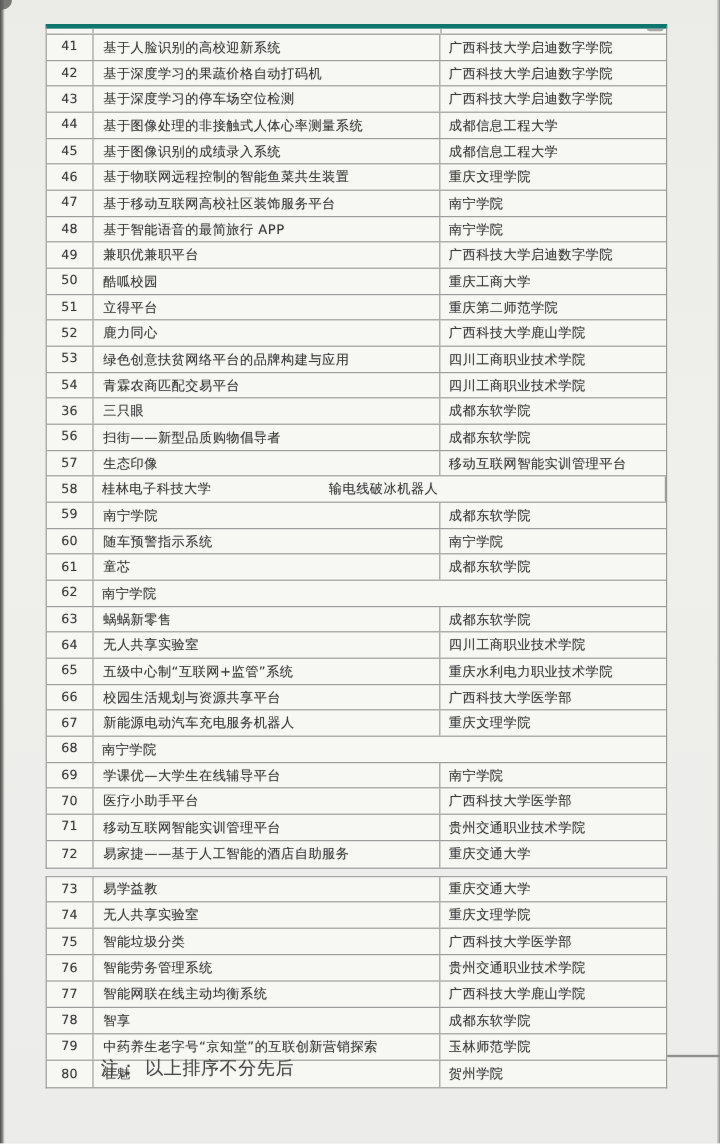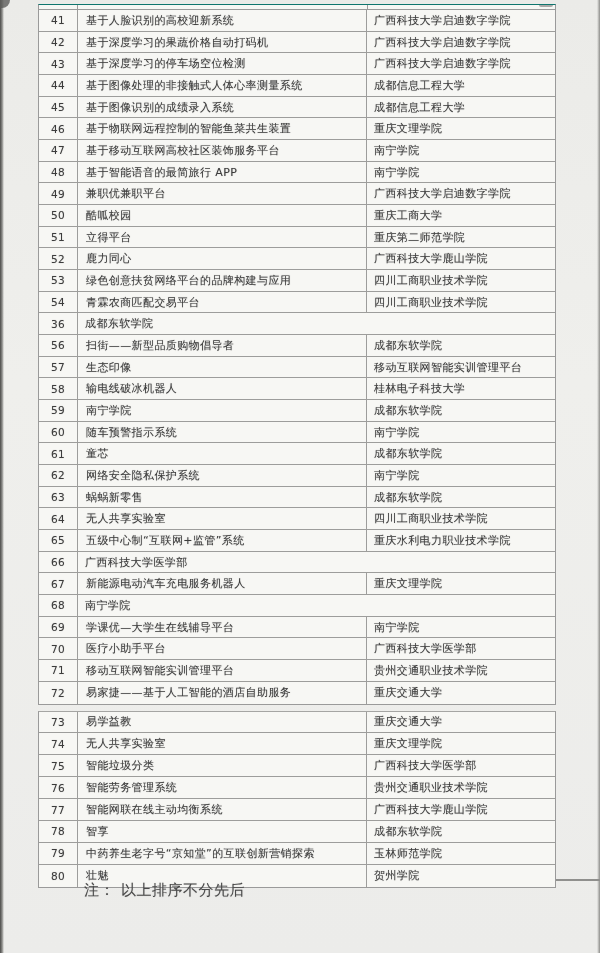--- a/index.html
+++ b/index.html
@@ -14,21 +14,21 @@
     background:linear-gradient(90deg,#4a4a48 0%, #8f8f8c 55%, rgba(180,180,178,0) 100%);}
   .edge-right{position:absolute;right:0;top:0;width:3px;height:953px;
     background:linear-gradient(270deg,#8d8d8a 0%, rgba(180,180,178,0) 100%);}
   .corner-smudge{position:absolute;left:0;top:0;width:10px;height:8px;background:#5c5c5a;
     border-bottom-right-radius:8px;opacity:.8;}
   .smear-line{position:absolute;left:300px;top:879px;width:300px;height:2px;
     background:linear-gradient(90deg,rgba(140,140,140,0) 0%, #9a9a98 30%, #8e8e8c 100%);}
 
   .table-wrap{position:absolute;left:38px;top:0;width:518px;}
   .tsection{border:1px solid #9a9a9a;border-top:none;background:#f7f7f4;box-sizing:border-box;}
-  .tsection.first{border-top:1px solid #0f766e;margin-top:4px;text-align:center;}
+  .tsection.first{border-top:4px solid #0f766e;margin-top:20px;text-align:center;}
   .tsection.second{margin-top:6px;border-top:1px solid #a5a5a3;}
   .partial-row{height:4px;overflow:hidden;border-bottom:1px solid #9a9a9a;background:#f7f7f4;position:relative;}
   .partial-row .pr-mark{position:absolute;right:2px;top:-7px;width:14px;height:9px;background:#6a6a68;opacity:.55;border-radius:2px;}
   .partial-row .pr-v1{position:absolute;left:38px;top:0;width:1px;height:4px;background:#9a9a9a;}
   .partial-row .pr-v2{position:absolute;left:328px;top:0;width:1px;height:4px;background:#9a9a9a;}
 
   .trow{display:flex;align-items:center;box-sizing:border-box;border-bottom:1px solid #9d9d9b;}
   .tsection .trow:last-child{border-bottom:none;}
   .s1 .trow{height:21.68px;}
   .s2 .trow{height:21.9px;}
@@ -139,39 +139,40 @@
   </div>
 
   <div class="trow">
     <div class="cell c-no">54</div>
     <div class="cell c-title">青霖农商匹配交易平台</div>
     <div class="cell c-org">四川工商职业技术学院</div>
   </div>
 
   <div class="trow">
     <div class="cell c-no">36</div>
+    <div class="cell c-title">三只眼</div>
     <div class="cell c-org">成都东软学院</div>
   </div>
 
   <div class="trow">
     <div class="cell c-no">56</div>
     <div class="cell c-title">扫街——新型品质购物倡导者</div>
     <div class="cell c-org">成都东软学院</div>
   </div>
 
   <div class="trow">
     <div class="cell c-no">57</div>
     <div class="cell c-title">生态印像</div>
     <div class="cell c-org">移动互联网智能实训管理平台</div>
   </div>
 
   <div class="trow">
     <div class="cell c-no">58</div>
+    <div class="cell c-org">桂林电子科技大学</div>
     <div class="cell c-title">输电线破冰机器人</div>
-    <div class="cell c-org">桂林电子科技大学</div>
   </div>
 
   <div class="trow">
     <div class="cell c-no">59</div>
     <div class="cell c-title">南宁学院</div>
     <div class="cell c-org">成都东软学院</div>
   </div>
 
   <div class="trow">
     <div class="cell c-no">60</div>
@@ -180,21 +181,20 @@
   </div>
 
   <div class="trow">
     <div class="cell c-no">61</div>
     <div class="cell c-title">童芯</div>
     <div class="cell c-org">成都东软学院</div>
   </div>
 
   <div class="trow">
     <div class="cell c-no">62</div>
-    <div class="cell c-title">网络安全隐私保护系统</div>
     <div class="cell c-org">南宁学院</div>
   </div>
 
   <div class="trow">
     <div class="cell c-no">63</div>
     <div class="cell c-title">蜗蜗新零售</div>
     <div class="cell c-org">成都东软学院</div>
   </div>
 
   <div class="trow">
@@ -204,20 +204,21 @@
   </div>
 
   <div class="trow">
     <div class="cell c-no">65</div>
     <div class="cell c-title">五级中心制“互联网+监管”系统</div>
     <div class="cell c-org">重庆水利电力职业技术学院</div>
   </div>
 
   <div class="trow">
     <div class="cell c-no">66</div>
+    <div class="cell c-title">校园生活规划与资源共享平台</div>
     <div class="cell c-org">广西科技大学医学部</div>
   </div>
 
   <div class="trow">
     <div class="cell c-no">67</div>
     <div class="cell c-title">新能源电动汽车充电服务机器人</div>
     <div class="cell c-org">重庆文理学院</div>
   </div>
 
   <div class="trow">

